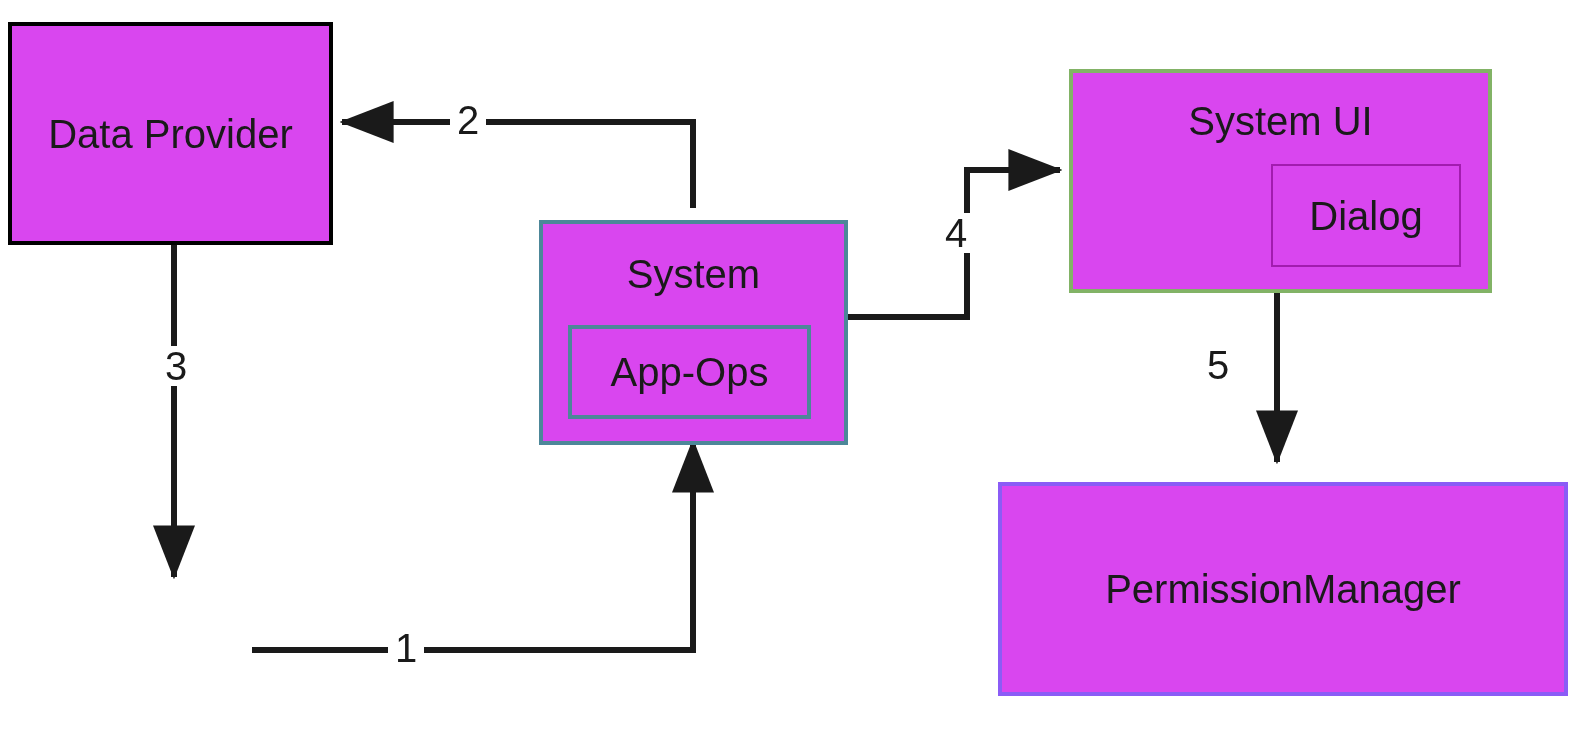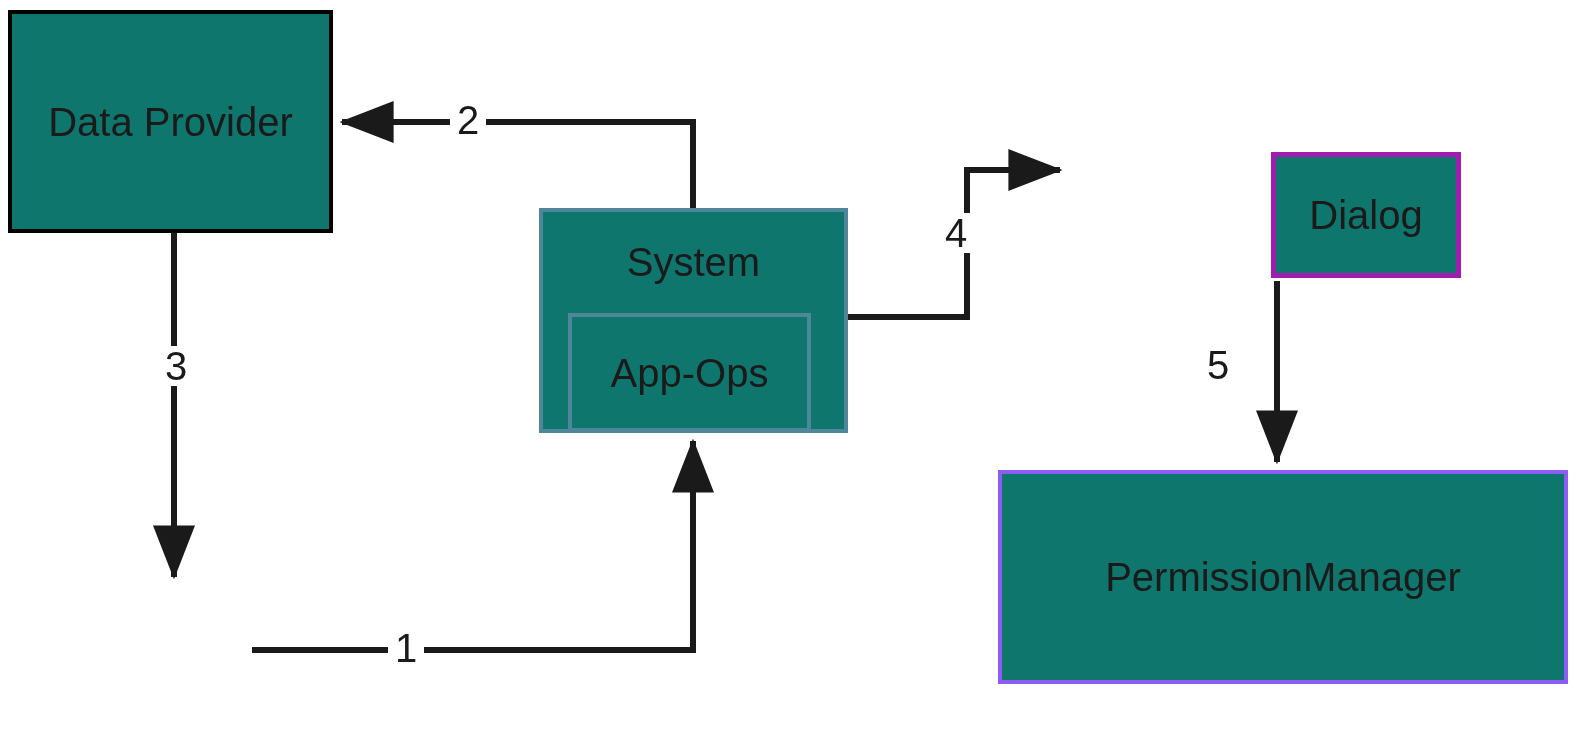--- a/index.html
+++ b/index.html
@@ -22,24 +22,25 @@
     position: absolute;
     left: 0;
     top: 0;
     width: 1588px;
     height: 740px;
     pointer-events: none;
   }
   .node {
     position: absolute;
     box-sizing: border-box;
-    background: #0f766e;
+    background: #d946ef;
     display: flex;
     align-items: center;
     justify-content: center;
+    margin-top: 12px;
   }
   .node-label {
     font-family: "Liberation Sans", sans-serif;
     color: #1a1a1a;
     white-space: nowrap;
     line-height: 1.1;
     text-align: center;
   }
 
   
@@ -77,21 +78,21 @@
     left: 0;
     right: 0;
     top: 28px;
   }
 
   
   #node-app-ops {
     left: 568px;
     top: 313px;
     width: 243px;
-    height: 119px;
+    height: 94px;
     border: 4px solid #4d8799;
   }
   #node-app-ops .node-label { font-size: 40px; }
 
   
   #node-system-ui {
     left: 1069px;
     top: 57px;
     width: 423px;
     height: 224px;
@@ -104,22 +105,22 @@
     left: 0;
     right: 0;
     top: 26px;
   }
 
   
   #node-dialog {
     left: 1271px;
     top: 152px;
     width: 190px;
-    height: 126px;
-    border: 5px solid #a21caf;
+    height: 103px;
+    border: 2px solid #a21caf;
   }
   #node-dialog .node-label { font-size: 40px; }
 
   
   #node-permission-manager {
     left: 998px;
     top: 470px;
     width: 570px;
     height: 214px;
     border: 4px solid #8b5cf6;
@@ -178,20 +179,23 @@
 
 
   <div class="node" id="node-system">
     <span class="node-label">System</span>
   </div>
 
   <div class="node" id="node-app-ops">
     <span class="node-label">App-Ops</span>
   </div>
 
+  <div class="node" id="node-system-ui">
+    <span class="node-label">System UI</span>
+  </div>
 
   <div class="node" id="node-dialog">
     <span class="node-label">Dialog</span>
   </div>
 
   <div class="node" id="node-permission-manager">
     <span class="node-label">PermissionManager</span>
   </div>
 
 </div>

